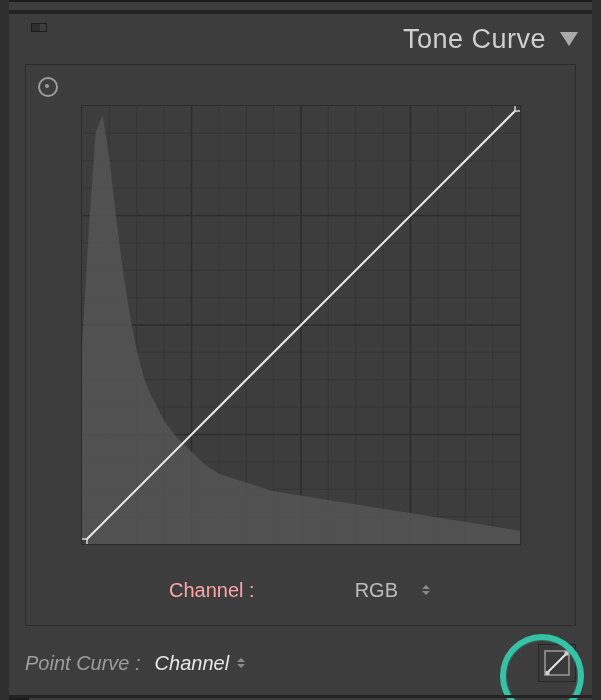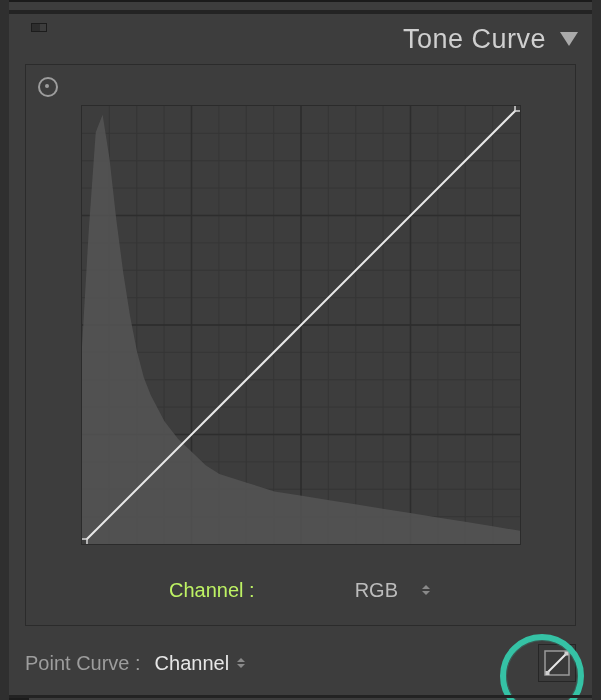--- a/index.html
+++ b/index.html
@@ -138,21 +138,21 @@
     left: 0; right: 0;
     top: 510px;
     height: 30px;
     display: flex;
     align-items: center;
     justify-content: center;
     gap: 100px;
     font-size: 20px;
     color: #9d9d9d;
   }
-  .channel-row .label { color:#bef264; }
+  .channel-row .label { color:#fca5a5; }
   .channel-row .value {
     color:#bcbcbc;
     display:flex;
     align-items:center;
     gap:24px;
   }
   .updown {
     width:10px;
     display:flex;
     flex-direction:column;
@@ -166,20 +166,21 @@
   .updown .up{ border-bottom:4px solid #8a8a8a;}
   .updown .down{ border-top:4px solid #8a8a8a;}
 
   .footer-row {
     position: absolute;
     left:16px; right:16px;
     top: 636px;
     height: 54px;
     display:flex;
     align-items:center;
+    font-style:italic;
   }
   .footer-row .fc-label{
     font-size:20px;
     color:#9d9d9d;
     margin-right:14px;
   }
   .footer-row .fc-value{
     font-size:20px;
     color:#e6e6e6;
     display:flex;

